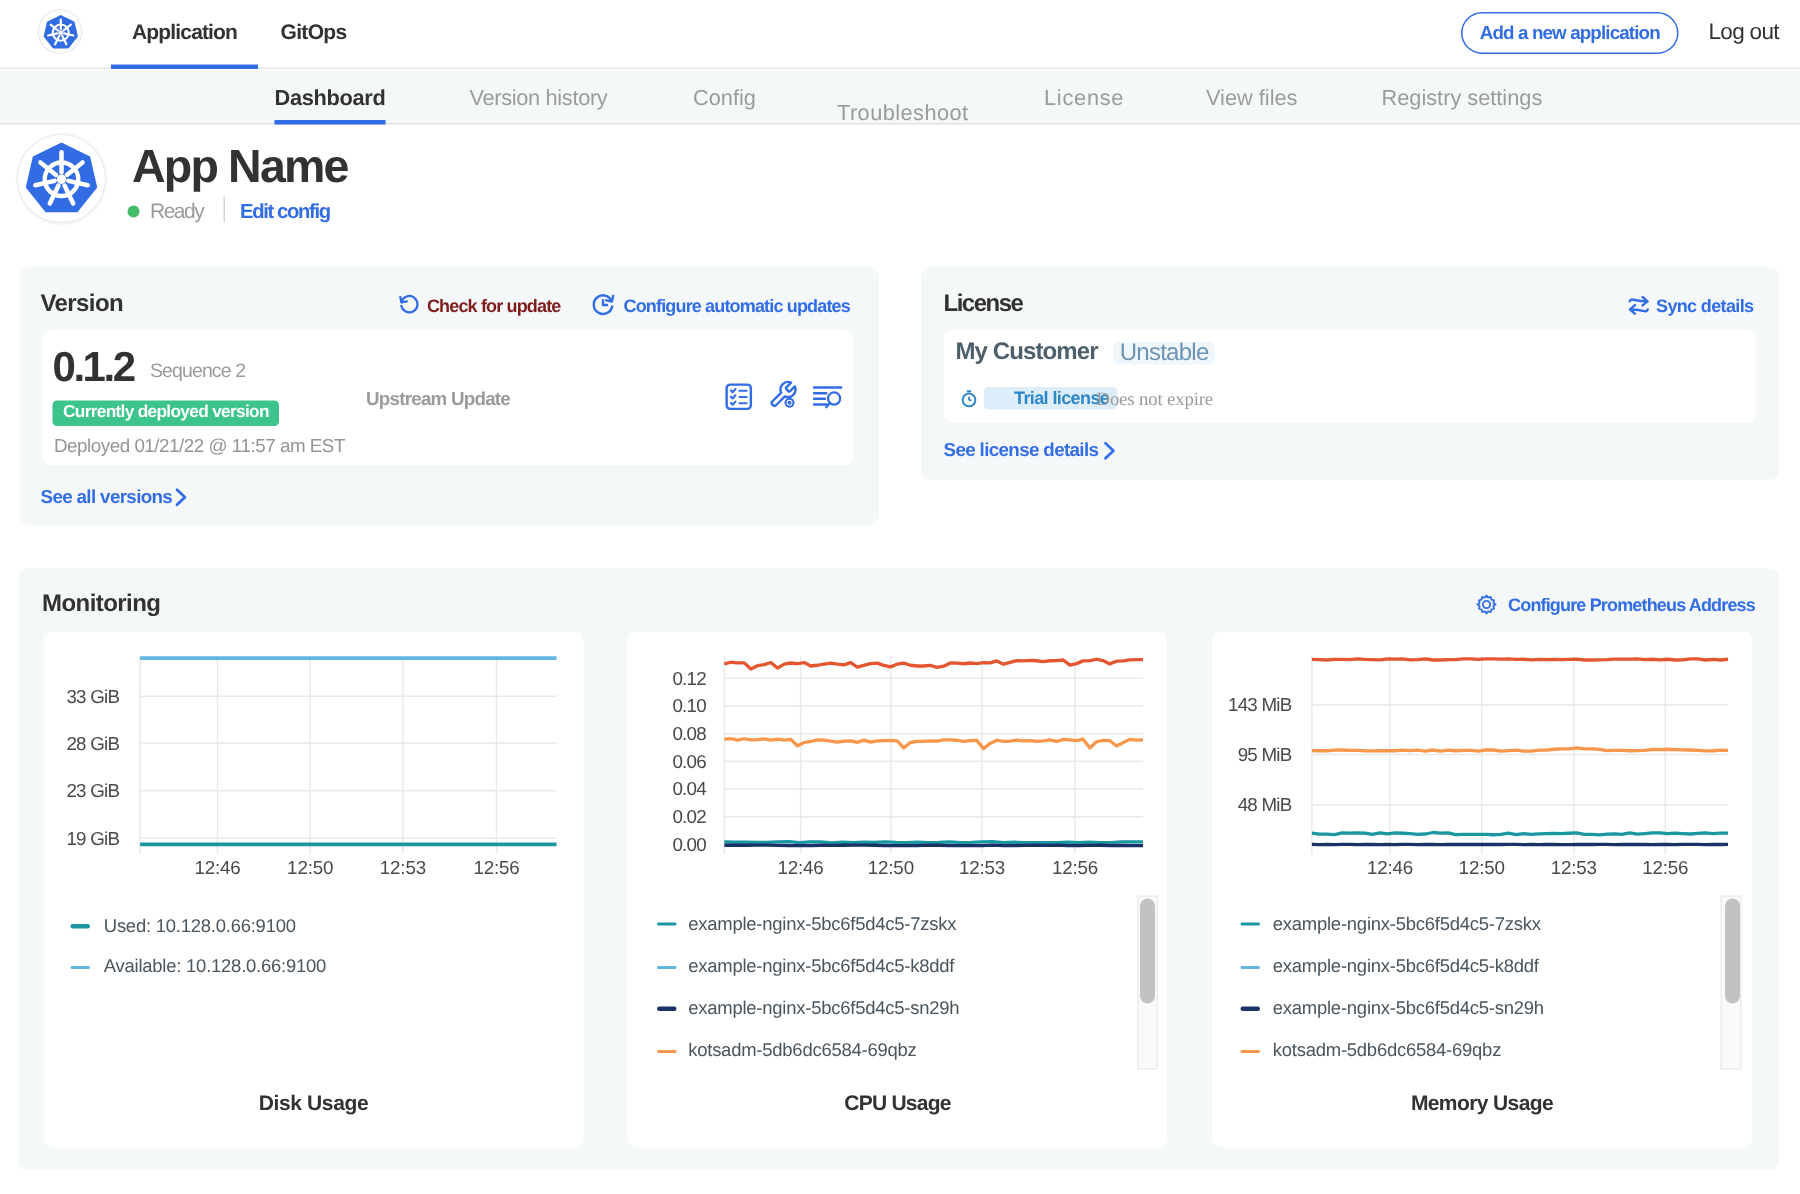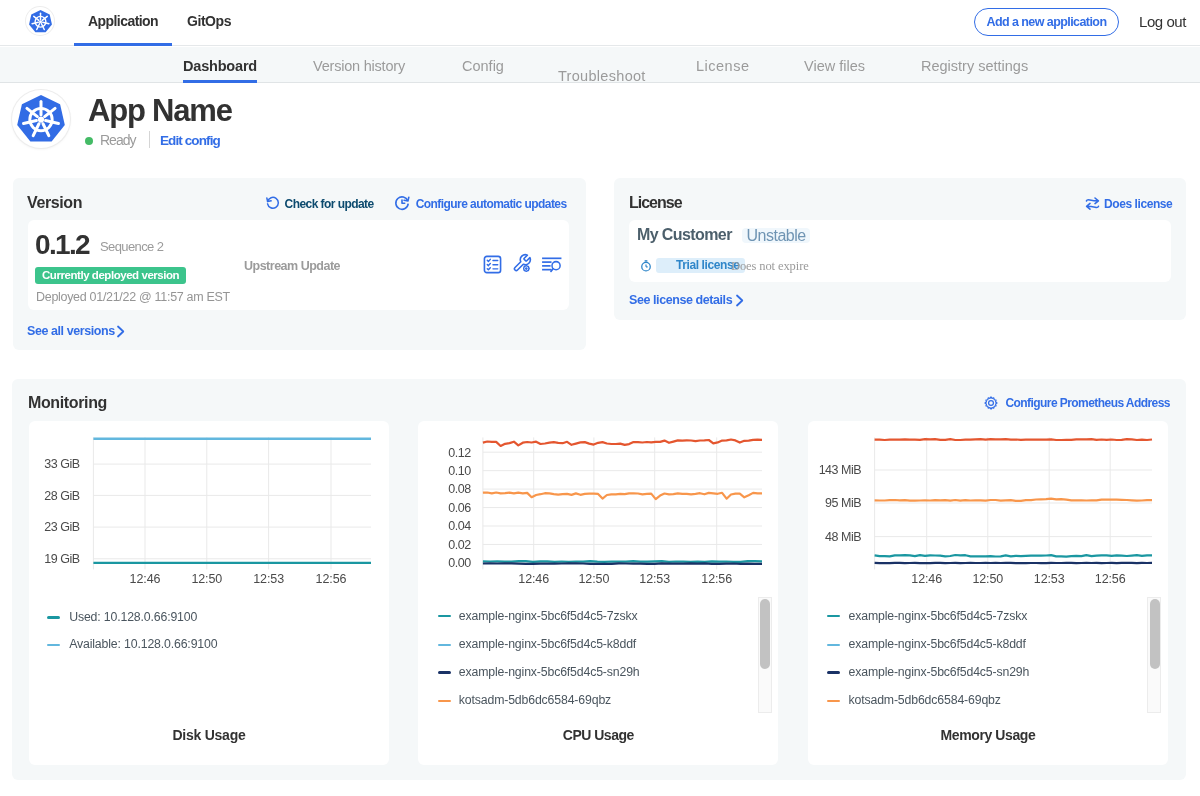--- a/index.html
+++ b/index.html
@@ -62,21 +62,21 @@
 <div class="abs" style="left:160px;top:132.5px;font-size:13.5px;color:#326de6;font-weight:bold;letter-spacing:-0.90px;line-height:15.9px;">Edit config</div>
 
 <div class="abs" style="left:13px;top:178px;width:573px;height:172px;background:#f5f8f9;border-radius:6px;">
 <div class="abs" style="left:14px;top:16px;font-size:16px;color:#323232;font-weight:bold;letter-spacing:-0.40px;line-height:18.9px;text-align:right;">Version</div>
 <svg class="abs" style="left:252.5px;top:18px" width="14" height="14" viewBox="0 0 24 24">
         <g fill="none" stroke="#326de6" stroke-width="2.6" stroke-linecap="round" stroke-linejoin="round">
           <polyline points="1.5 3.5 2.8 9.5 8.8 8.3"></polyline>
           <path d="M2.8 9.3 A 9.3 9.3 0 1 1 2.7 13.5"></path>
         </g>
       </svg>
-<div class="abs" style="left:271.6px;top:18.7px;font-size:12px;color:#0c4a6e;font-weight:bold;letter-spacing:-0.56px;line-height:14.2px;">Check for update</div>
+<div class="abs" style="left:271.6px;top:18.7px;font-size:12px;color:#7f1d1d;font-weight:bold;letter-spacing:-0.56px;line-height:14.2px;">Check for update</div>
 <svg class="abs" style="left:381px;top:17px" width="16" height="16" viewBox="0 0 16 16">
 <path d="M13.8 5.8 A6.2 6.2 0 1 0 14.2 8.7" fill="none" stroke="#326de6" stroke-width="1.6"></path>
 <path d="M14.8 2.2 L13.9 6.0 10.1 5.2" fill="none" stroke="#326de6" stroke-width="1.6" stroke-linejoin="round" stroke-linecap="round"></path>
 <path d="M8 5.1 L8 8.3 L10.7 8.3" fill="none" stroke="#326de6" stroke-width="1.6" stroke-linecap="round" stroke-linejoin="round"></path>
 </svg>
 <div class="abs" style="left:402.7px;top:18.7px;font-size:12px;color:#326de6;font-weight:bold;letter-spacing:-0.56px;line-height:14.2px;">Configure automatic updates</div>
 <div class="abs" style="left:15px;top:42px;width:541px;height:90px;background:#fff;border-radius:6px;"></div>
 <div class="abs" style="left:22px;top:49.5px;font-size:28px;color:#323232;font-weight:bold;letter-spacing:-1.65px;line-height:33.0px;">0.1.2</div>
 <div class="abs" style="left:87px;top:60.5px;font-size:13px;color:#9b9b9b;letter-spacing:-0.60px;line-height:15.3px;">Sequence 2</div>
 <div class="abs" style="left:22px;top:89px;height:17px;line-height:17px;padding:0 7px;background:#3cc48c;border-radius:3px;font-size:11.5px;font-weight:bold;letter-spacing:-0.45px;color:#fff;">Currently deployed version</div>
@@ -121,21 +121,21 @@
         <path d="M3 1.5 L8.3 6.5 L3 11.5" fill="none" stroke="#326de6" stroke-width="1.8" stroke-linecap="round" stroke-linejoin="round"></path>
       </svg>
 </div>
 
 <div class="abs" style="left:614px;top:178px;width:572px;height:142px;background:#f5f8f9;border-radius:6px;">
 <div class="abs" style="left:15px;top:16px;font-size:16px;color:#323232;font-weight:bold;letter-spacing:-1.00px;line-height:18.9px;">License</div>
 <svg class="abs" style="left:471px;top:18px" width="15" height="15" viewBox="0 0 15 15">
 <path d="M1.5 4.9 C2.5 2.2 4 4.9 13 4.9 M10 2 L13.4 4.9 L10 7.6" fill="none" stroke="#326de6" stroke-width="1.6" stroke-linecap="round" stroke-linejoin="round"></path>
 <path d="M13.5 10.3 C12.5 13 11 10.3 2 10.3 M5 7.4 L1.6 10.3 L5 13.2" fill="none" stroke="#326de6" stroke-width="1.6" stroke-linecap="round" stroke-linejoin="round"></path>
 </svg>
-<div class="abs" style="left:490px;top:18.7px;font-size:12px;color:#326de6;font-weight:bold;letter-spacing:-0.42px;line-height:14.2px;">Does license</div>
+<div class="abs" style="left:490px;top:18.7px;font-size:12px;color:#326de6;font-weight:bold;letter-spacing:-0.42px;line-height:14.2px;">Sync details</div>
 <div class="abs" style="left:15px;top:42px;width:542px;height:62px;background:#fff;border-radius:6px;"></div>
 <div class="abs" style="left:23px;top:48px;font-size:16px;color:#4c5f6b;font-weight:bold;letter-spacing:-0.60px;line-height:18.9px;">My Customer</div>
 <div class="abs" style="left:128px;top:50px;height:15px;line-height:15px;padding:0 4.5px;background:#f0f7fc;border-radius:4px;font-size:16px;letter-spacing:-0.5px;color:#6f94b3;">Unstable</div>
 <div class="abs" style="left:22.4px;top:80px;height:15px;line-height:15px;padding:0 5px 0 19.6px;background:#ddeefa;border-radius:3px;font-size:12px;font-weight:bold;letter-spacing:-0.4px;color:#2f86c9;margin-left:20px;">Trial license</div>
 <svg class="abs" style="left:26.4px;top:82px" width="12" height="12" viewBox="0 0 13 13">
 <circle cx="6.5" cy="7.2" r="4.6" fill="none" stroke="#2f86c9" stroke-width="1.4"></circle>
 <line x1="5" y1="1.0" x2="8" y2="1.0" stroke="#2f86c9" stroke-width="1.6"></line>
 <line x1="6.5" y1="4.8" x2="6.5" y2="7.4" stroke="#2f86c9" stroke-width="1.3"></line>
 <line x1="6.5" y1="7.4" x2="8.3" y2="7.4" stroke="#2f86c9" stroke-width="1.3"></line>
 </svg>

